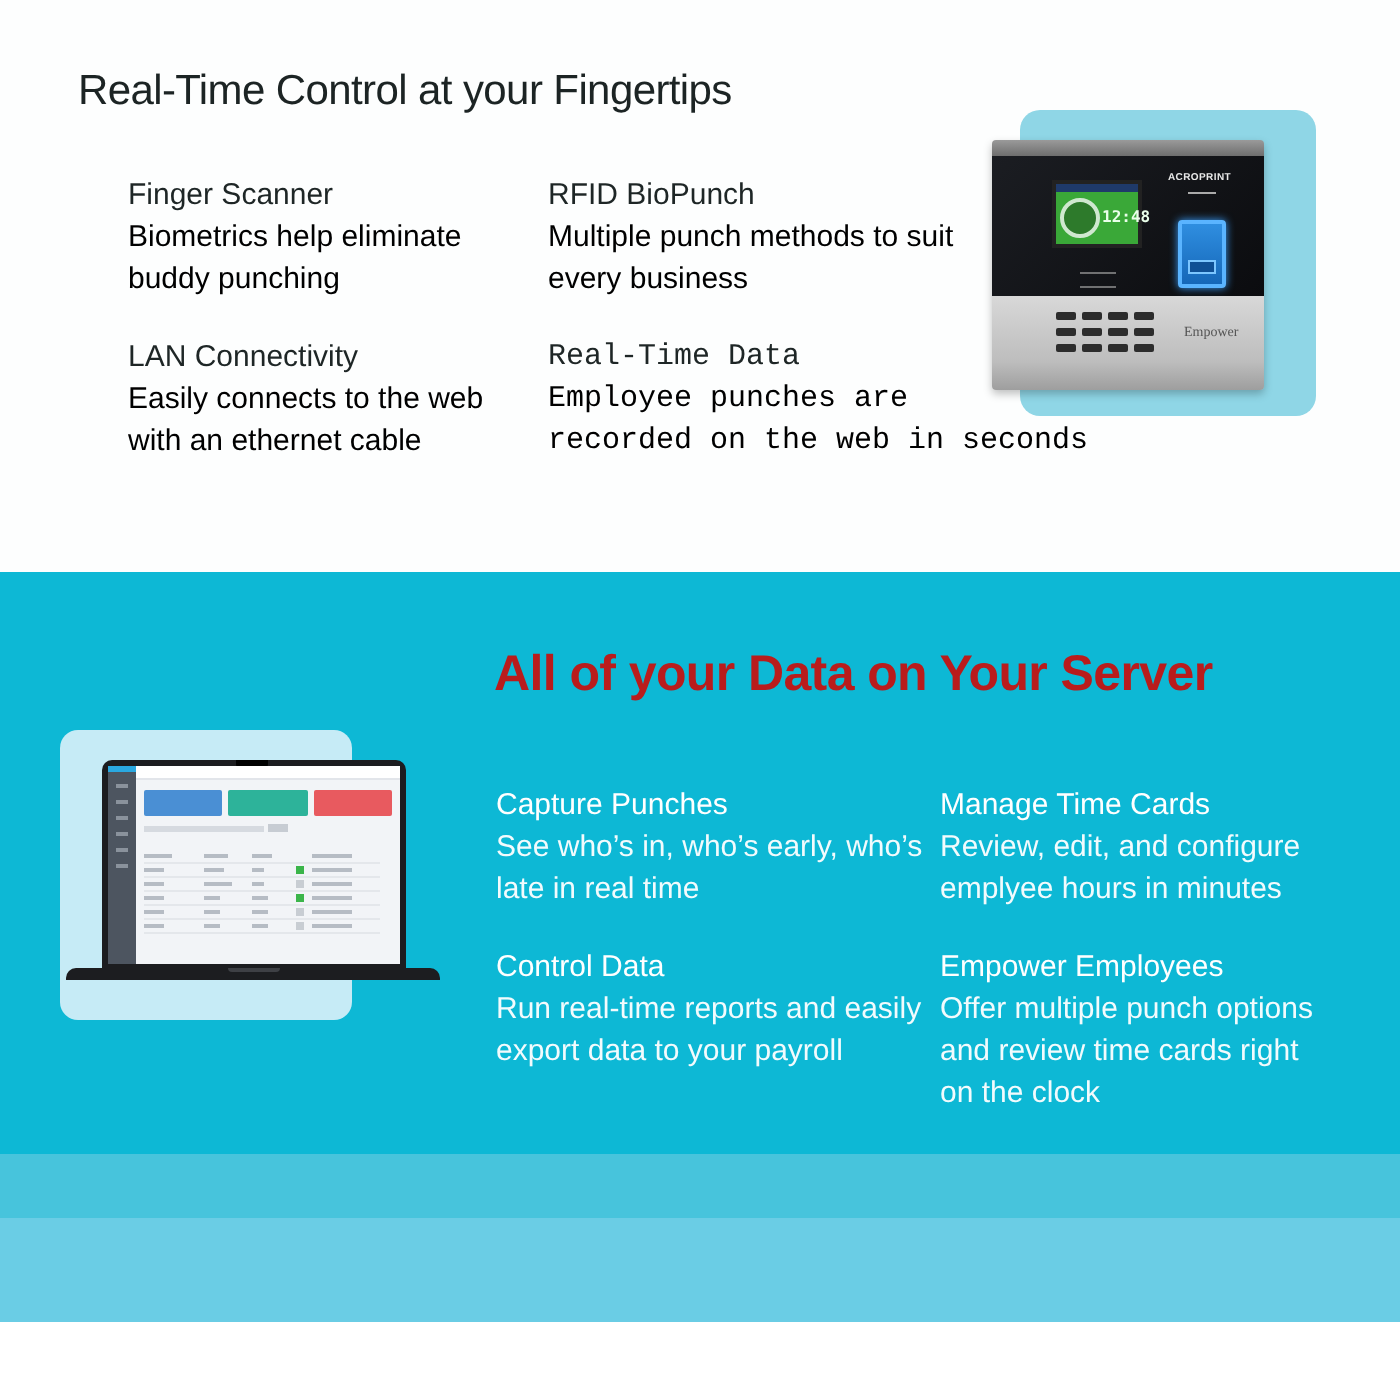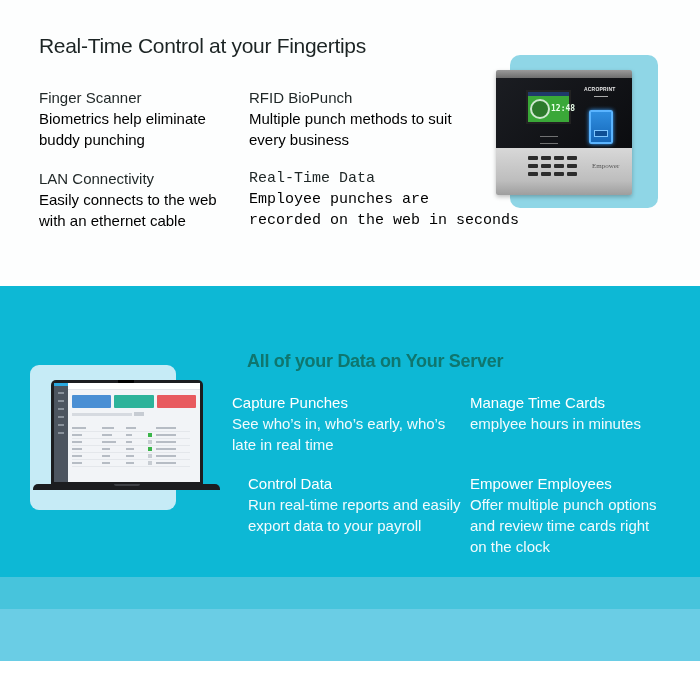--- a/index.html
+++ b/index.html
@@ -2,21 +2,21 @@
 <html><head>
 <meta charset="utf-8">
 <style>
   * { margin: 0; padding: 0; box-sizing: border-box; }
   html, body { width: 700px; height: 700px; background: #ffffff; overflow: hidden; }
   body { position: relative; font-family: "Liberation Sans", "DejaVu Sans", sans-serif; }
 
   
   .top { position: absolute; left: 0; top: 0; width: 700px; height: 286px; background: #fdfefe; }
   .top-title { position: absolute; left: 39px; top: 34px; font-size: 21px; color: #1c2424; letter-spacing: -0.3px; font-weight: normal; }
-  .feature { position: absolute; color: #2a3232; }
+  .feature { position: absolute; color: #2a3232; margin-left: 25px; }
   .feature .ft { font-size: 15px; line-height: 21px; color: #1e2626; }
   .feature .fd { font-size: 15px; line-height: 21px; color: #000000; }
 
   .device-card { position: absolute; left: 510px; top: 55px; width: 148px; height: 153px; background: #8fd6e6; border-radius: 10px; }
   .device { position: absolute; left: 496px; top: 70px; width: 136px; height: 125px; border-radius: 2px; overflow: hidden; box-shadow: 0 2px 4px rgba(0,0,0,0.25); }
   .device .rim { position: absolute; left: 0; top: 0; width: 100%; height: 8px; background: linear-gradient(#9a9a9a,#6e6e6e); }
   .device .face { position: absolute; left: 0; top: 8px; width: 100%; height: 70px; background: linear-gradient(135deg,#1b1d22,#0b0c0f); }
   .device .lcd { position: absolute; left: 30px; top: 12px; width: 45px; height: 34px; background: #3aa838; border: 2px solid #222; }
   .device .lcd .bar { position: absolute; left: 0; top: 0; width: 100%; height: 4px; background: #1f3a6a; }
   .device .lcd .dial { position: absolute; left: 2px; top: 7px; width: 20px; height: 20px; border-radius: 50%; border: 2px solid #cfe8cf; background: #2d7a2b; }
@@ -47,21 +47,21 @@
   .laptop .cards { position: absolute; left: 18px; top: 12px; right: 4px; display: flex; gap: 3px; }
   .laptop .cards div { flex: 1; height: 13px; border-radius: 1px; }
   .laptop .filter { position: absolute; left: 18px; top: 30px; width: 60px; height: 3px; background: #d6dae0; }
   .laptop .btn { position: absolute; left: 80px; top: 29px; width: 10px; height: 4px; background: #c7ccd3; }
   .laptop .tbl { position: absolute; left: 18px; top: 42px; right: 10px; }
   .laptop .tbl .row { height: 7px; border-bottom: 1px solid #e4e7eb; position: relative; }
   .laptop .tbl .row b { position: absolute; top: 2px; height: 2px; background: #b6bcc4; }
   .laptop .tbl .row em { position: absolute; left: 76px; top: 1px; width: 4px; height: 4px; }
   .laptop-base-groove { position: absolute; left: 114px; top: 484px; width: 26px; height: 2px; background: #3e4045; border-radius: 0 0 2px 2px; }
 
-  .cy-title { position: absolute; left: 247px; top: 351px; font-size: 18px; color: #0f766e; letter-spacing: -0.3px; }
+  .cy-title { position: absolute; left: 247px; top: 323px; font-size: 25px; color: #b91c1c; letter-spacing: -0.3px; }
   .cfeature { position: absolute; color: #ffffff; }
   .cfeature .ft { font-size: 15px; line-height: 21px; color: #ffffff; }
   .cfeature .fd { font-size: 15px; line-height: 21px; color: #f2fbfd; }
 </style>
 </head>
 <body>
 
 <section class="top">
   <h1 class="top-title">Real-Time Control at your Fingertips</h1>
 
@@ -192,28 +192,29 @@
           <b style="left:84px;width:20px"></b>
         </div>
     </div>
   </div>
 </div>
 <div class="laptop base" style="left:33px; top:484px; width:187px; height:6px;"></div>
 <div class="laptop-base-groove"></div>
 
 <h2 class="cy-title">All of your Data on Your Server</h2>
 
-<div class="cfeature" style="left:232px; top:392px;">
+<div class="cfeature" style="left:248px; top:392px;">
   <div class="ft">Capture Punches</div>
   <div class="fd">See who’s in, who’s early, who’s</div>
   <div class="fd">late in real time</div>
 </div>
 
 <div class="cfeature" style="left:470px; top:392px;">
   <div class="ft">Manage Time Cards</div>
+  <div class="fd">Review, edit, and configure</div>
   <div class="fd">emplyee hours in minutes</div>
 </div>
 
 <div class="cfeature" style="left:248px; top:473px;">
   <div class="ft">Control Data</div>
   <div class="fd">Run real-time reports and easily</div>
   <div class="fd">export data to your payroll</div>
 </div>
 
 <div class="cfeature" style="left:470px; top:473px;">

